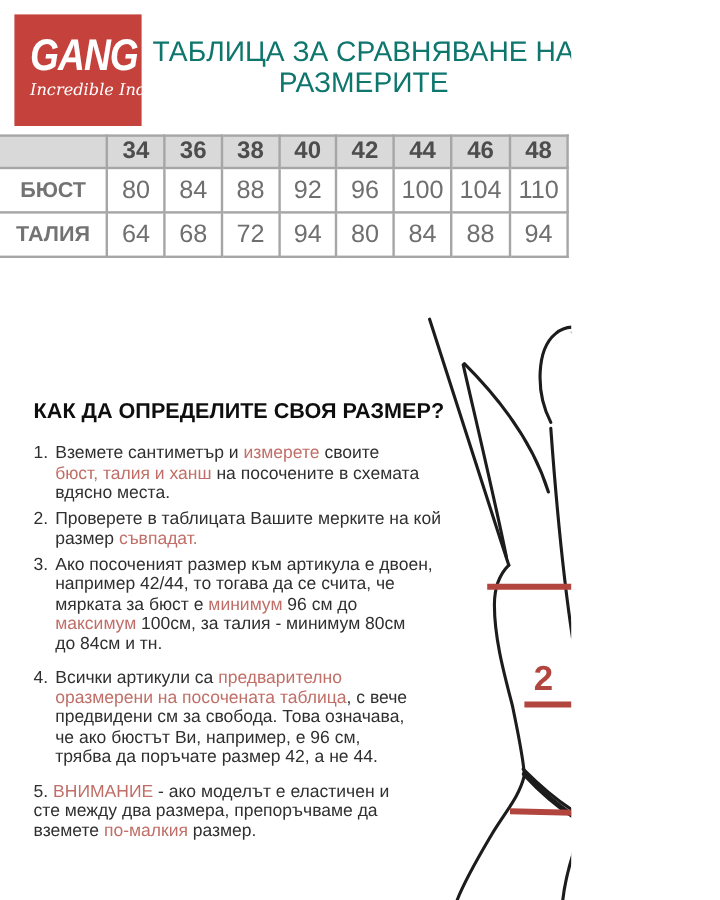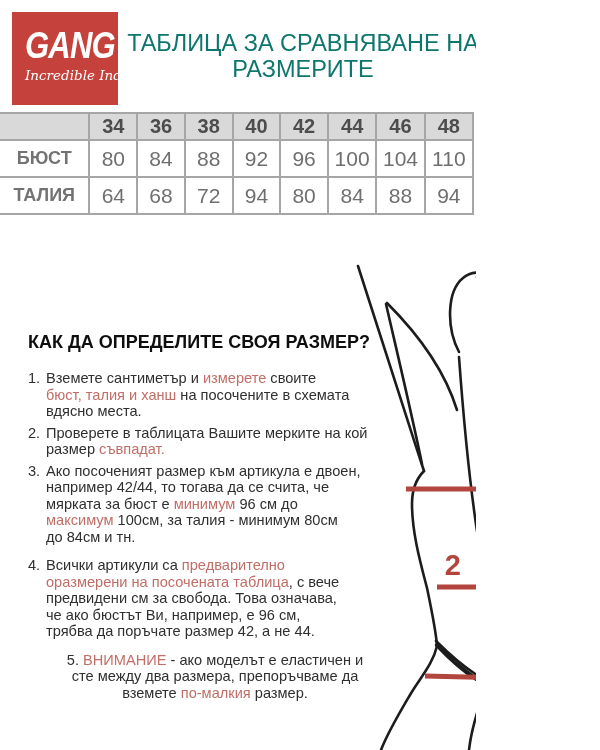--- a/index.html
+++ b/index.html
@@ -32,21 +32,21 @@
   .h-euro{position:absolute;left:8px;top:268px;font-size:20px;font-weight:bold;color:#0e0e0e;
           letter-spacing:0.3px;margin:0;}
   .h-howto{position:absolute;left:28px;top:332px;font-size:18px;font-weight:bold;color:#0e0e0e;margin:0;}
 
   
   .instructions{position:absolute;left:28px;top:370px;width:374px;font-size:14.6px;line-height:16.5px;}
   .inst-item{display:flex;margin-bottom:5px;}
   .inst-item.gap-lg{margin-bottom:12px;}
   .inst-num{flex:none;width:18px;}
   .inst-text{flex:1;white-space:pre-line;}
-  .inst-text.no-hang{flex:none;width:100%;text-align:center;}
+  .inst-text.no-hang{flex:none;width:100%;}
   .red{color:#c06e67;}
 
   
   .legend{position:absolute;left:27px;top:705px;font-size:15.5px;color:#2a2a2a;}
   .legend-label{font-weight:bold;font-size:16.5px;color:#0e0e0e;margin-right:6px;}
   .legend-num{font-weight:bold;color:#b3453f;}
 
   
   .figure{position:absolute;left:340px;top:250px;width:260px;height:500px;}
   .figure path{fill:none;stroke:#1c1c1c;stroke-width:2.6;stroke-linecap:round;}

